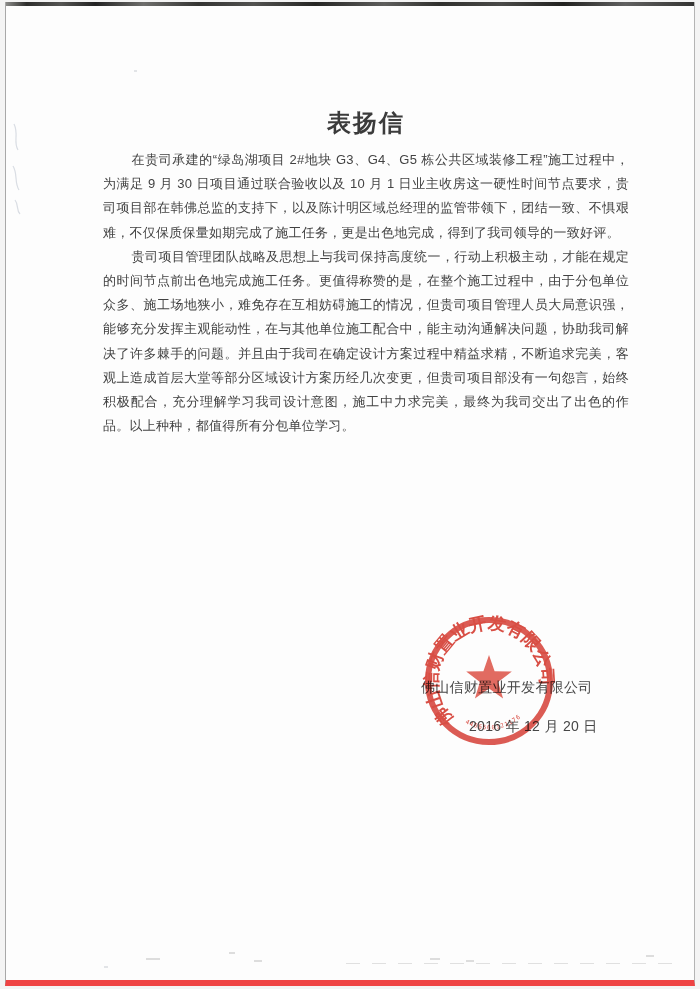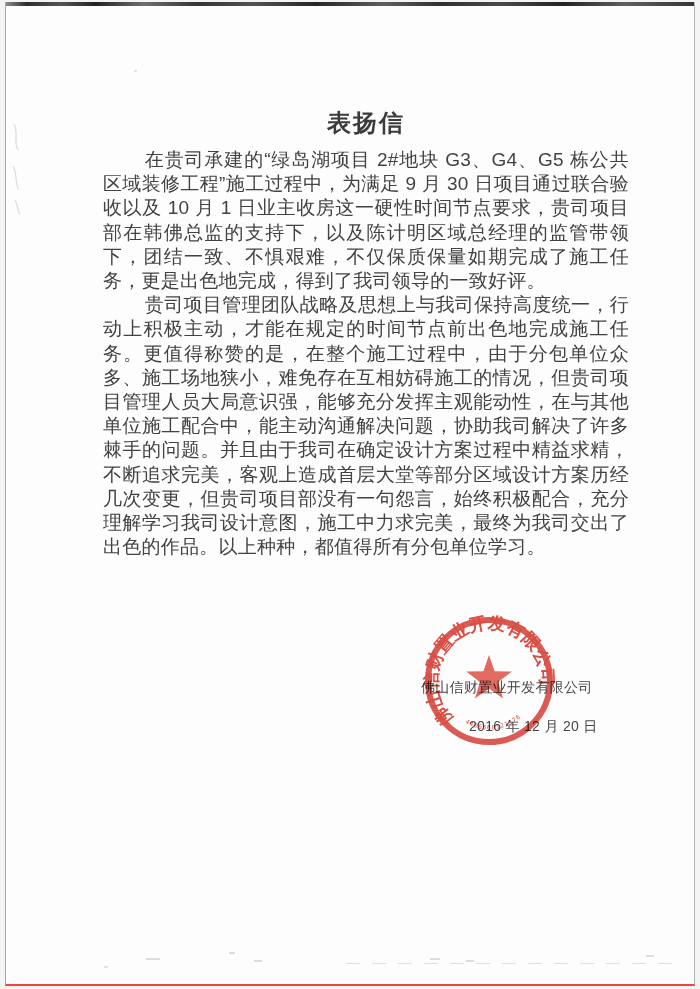--- a/index.html
+++ b/index.html
@@ -9,21 +9,21 @@
     font-family:"Liberation Sans", sans-serif;
     position:relative;
     overflow:hidden;
   }
   .scan-page{
     position:absolute;
     left:5px; right:5px; top:2px; bottom:3px;
     background:#fdfdfd;
     border-left:1px solid #a8a8a8;
     border-right:1px solid #b4b4b4;
-    border-bottom:2px solid #ef4444;
+    border-bottom:6px solid #ef4444;
     box-sizing:border-box;
     padding:0 65px 0 97px;
   }
   .top-edge{
     position:absolute; top:0; left:0; right:0; height:4px;
     background:linear-gradient(90deg,
       #8a8a88 0%, #2e2e2c 3%, #555553 8%, #232323 13%, #6e6e6c 20%,
       #343432 28%, #525250 36%, #262624 45%, #5e5e5c 55%, #30302e 63%,
       #4a4a48 72%, #222220 81%, #606060 90%, #343432 100%);
   }
@@ -39,21 +39,21 @@
   p.salutation{
     margin:25px 0 0 0;
     font-size:14.5px;
     line-height:21px;
     font-weight:bold;
     color:#3e3e3e;
     letter-spacing:0.3px;
   }
   p.body-para{
     margin:0;
-    font-size:19px;
+    font-size:13px;
     line-height:24.2px;
     color:#424242;
     letter-spacing:0.25px;
     text-align:justify;
     text-justify:inter-character;
     text-indent:2.2em;
   }
   p.body-para.first{ margin-top:11px; }
   .signature-company{
     position:absolute;

